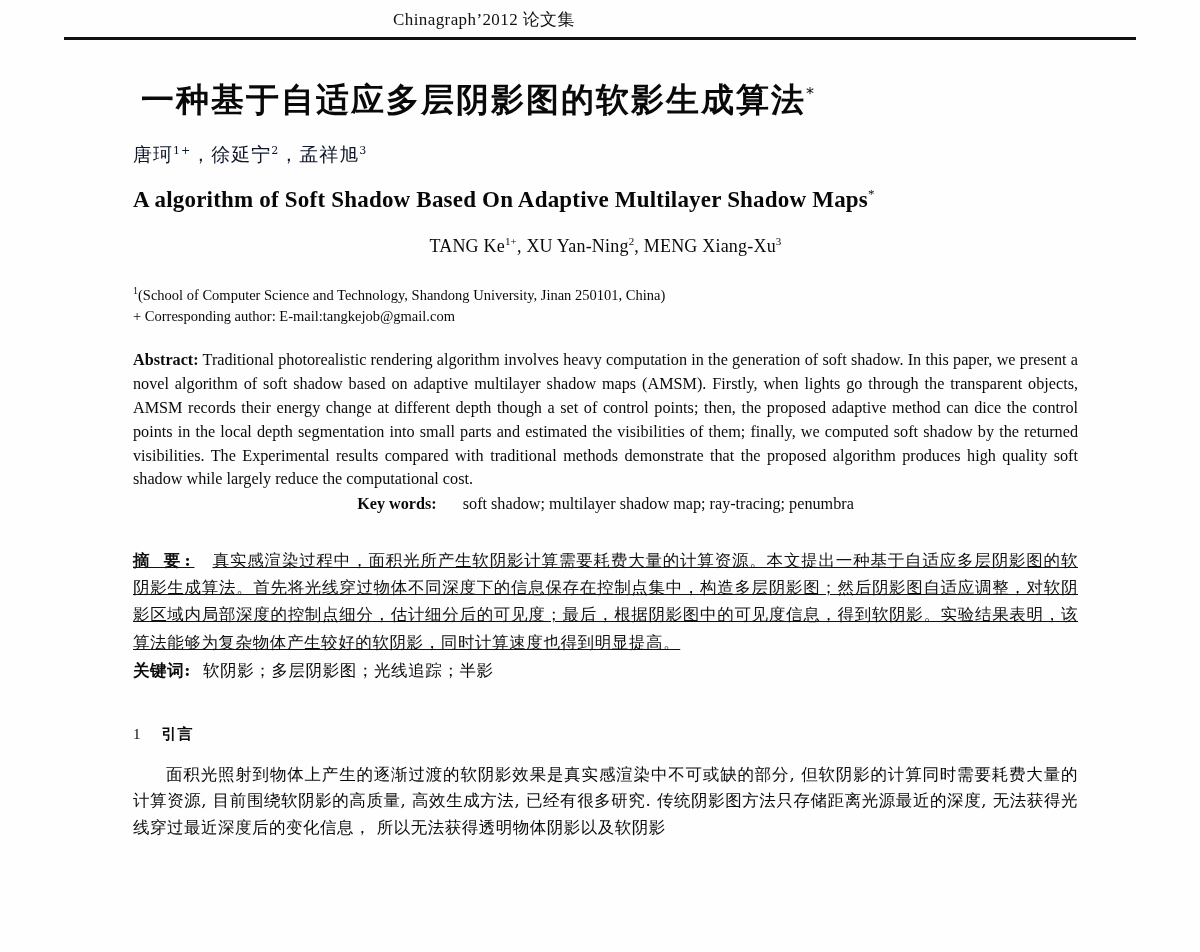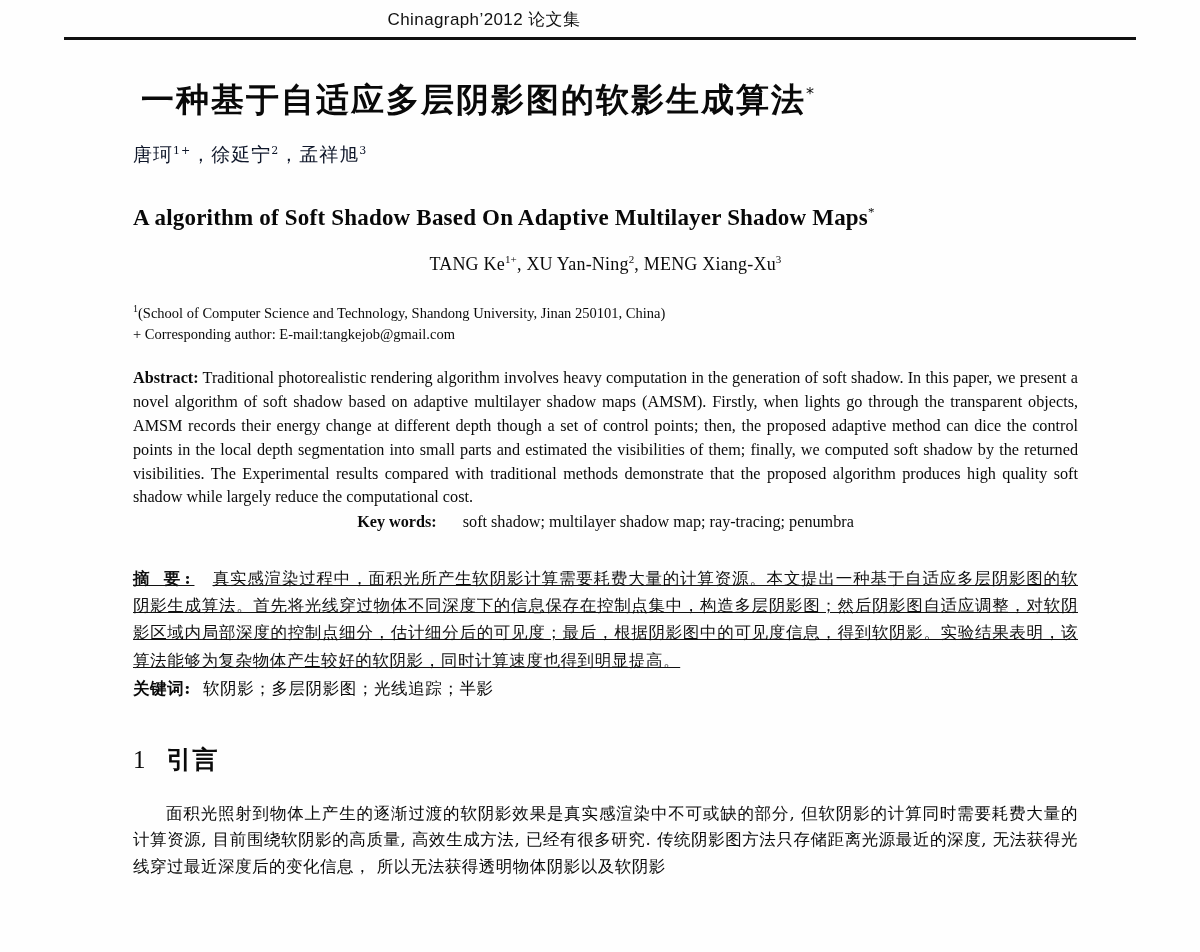--- a/index.html
+++ b/index.html
@@ -24,21 +24,21 @@
     box-sizing: border-box;
   }
 
   
   .running-head {
     position: absolute;
     left: 0;
     top: 8px;
     width: 968px;
     text-align: center;
-    font-family: Liberation Sans, sans-serif;
+    font-family: Liberation Serif, serif;
     font-size: 17px;
     letter-spacing: 0.4px;
     color: #111;
   }
   .head-rule {
     position: absolute;
     left: 64px;
     top: 37px;
     width: 1072px;
     height: 3px;
@@ -81,21 +81,21 @@
   .cn-affil {
     margin-top: 33px;
     font-family: "DejaVu Serif", "Liberation Serif", serif;
     font-size: 15px;
     letter-spacing: 0.3px;
     color: #111;
   }
   .cn-affil sup { font-size: 10px; }
 
   .en-title {
-    margin-top: 36px;
+    margin-top: 18px;
     font-family: "Liberation Serif", "DejaVu Serif", serif;
     font-size: 23px;
     font-weight: bold;
     letter-spacing: 0.2px;
     color: #080808;
   }
   .en-title sup { font-size: 13px; font-weight: normal; }
 
   .en-authors {
     margin-top: 23px;
@@ -153,21 +153,21 @@
     font-size: 16.5px;
     letter-spacing: 0.6px;
     line-height: 1.6;
   }
   .cn-keywords .lbl { font-weight: bold; }
   .cn-keywords .kw-gap { display: inline-block; width: 12px; }
 
   .section-head {
     margin-top: 40px;
     font-family: "DejaVu Sans", "Liberation Sans", sans-serif;
-    font-size: 25px;
+    font-size: 15px;
     font-weight: bold;
     letter-spacing: 1px;
   }
   .section-head .num { font-weight: normal; font-family: "Liberation Serif", serif; }
   .section-head .gap { display: inline-block; width: 20px; }
 
   .body-par {
     margin-top: 18px;
     font-family: "DejaVu Serif", "Liberation Serif", serif;
     font-size: 16.5px;

